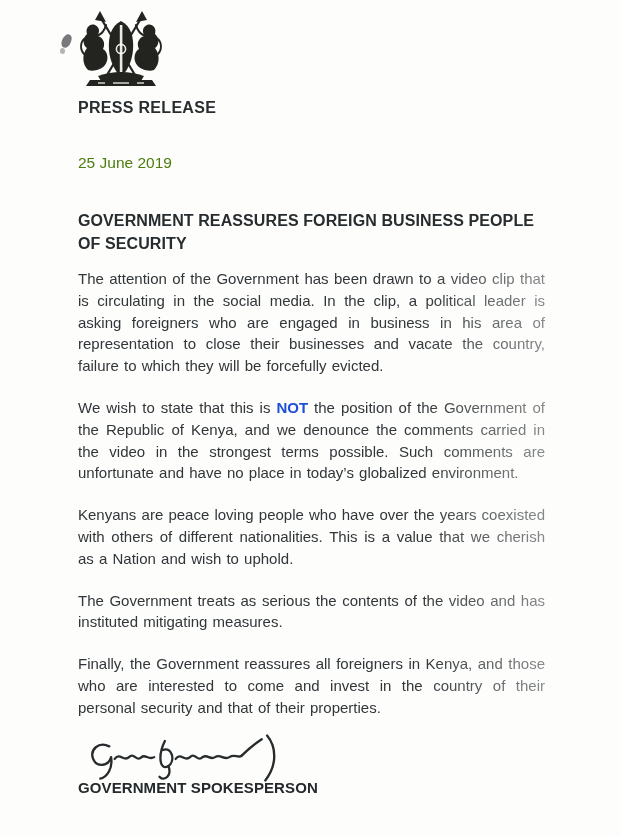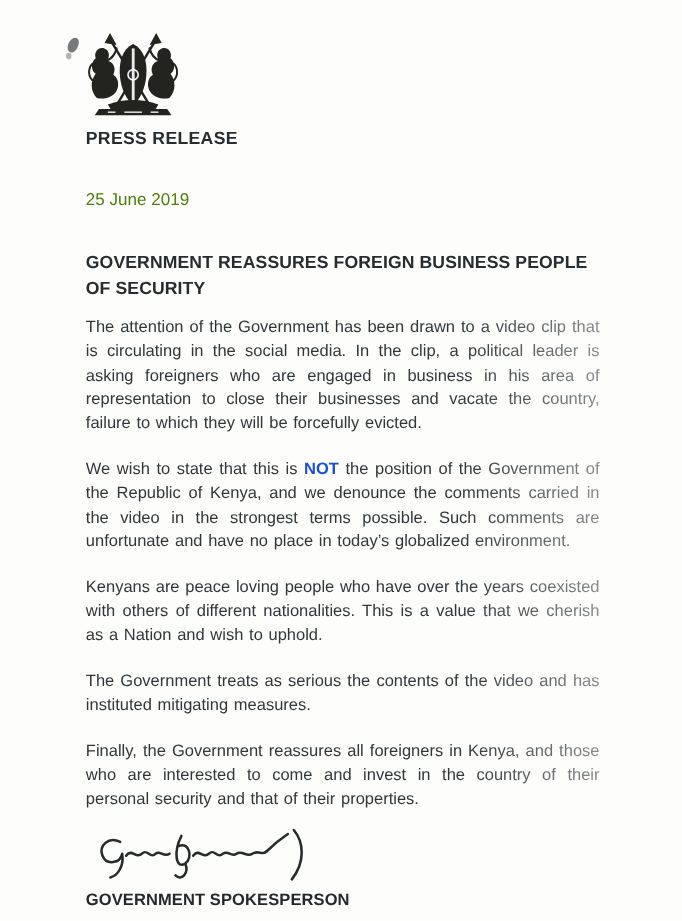--- a/index.html
+++ b/index.html
@@ -4,21 +4,21 @@
 <style>
   html,body { margin:0; padding:0; background:#ffffff; }
   .page {
     position:relative;
     width:620px; height:837px;
     background:#fdfdfc;
     font-family:"Liberation Sans","DejaVu Sans",sans-serif;
     color:#2e3234;
     overflow:hidden;
   }
-  .content { position:absolute; left:78px; top:29px; width:467px; }
+  .content { position:absolute; left:78px; top:10px; width:467px; }
   .emblem { width:86px; height:76px; }
   .emblem svg { display:block; }
   .press-heading {
     margin:13px 0 0 0;
     font-size:16px; font-weight:bold; letter-spacing:.3px;
     color:#272c2f; line-height:18px;
   }
   .date-line { margin-top:37px; font-size:15.5px; line-height:18px; color:#4d7c0f; }
   .doc-title {
     margin:37px 0 0 0;
@@ -32,21 +32,21 @@
     color:#313639;
   }
   p.body-par.first { margin-top:13px; }
   p.body-par strong { color:#1d4ed8; }
   .signature-block { margin-top:13px; margin-bottom:-9px; width:215px; }
   .signature-block svg { display:block; }
   .sig-name, .sig-role {
     font-weight:bold; font-size:15px; line-height:18px;
     color:#24292c; letter-spacing:.1px;
   }
-  .sig-role { margin-top:16px; }
+  .sig-role { margin-top:4px; }
   
   .smudge1 {
     position:absolute; left:62px; top:34px; width:9px; height:14px;
     background:#55585a; border-radius:60% 40% 55% 45%;
     transform:rotate(18deg); opacity:.8; pointer-events:none;
   }
   .smudge2 {
     position:absolute; left:60px; top:48px; width:5px; height:6px;
     background:#6a6d6e; border-radius:50%; opacity:.5; pointer-events:none;
   }

